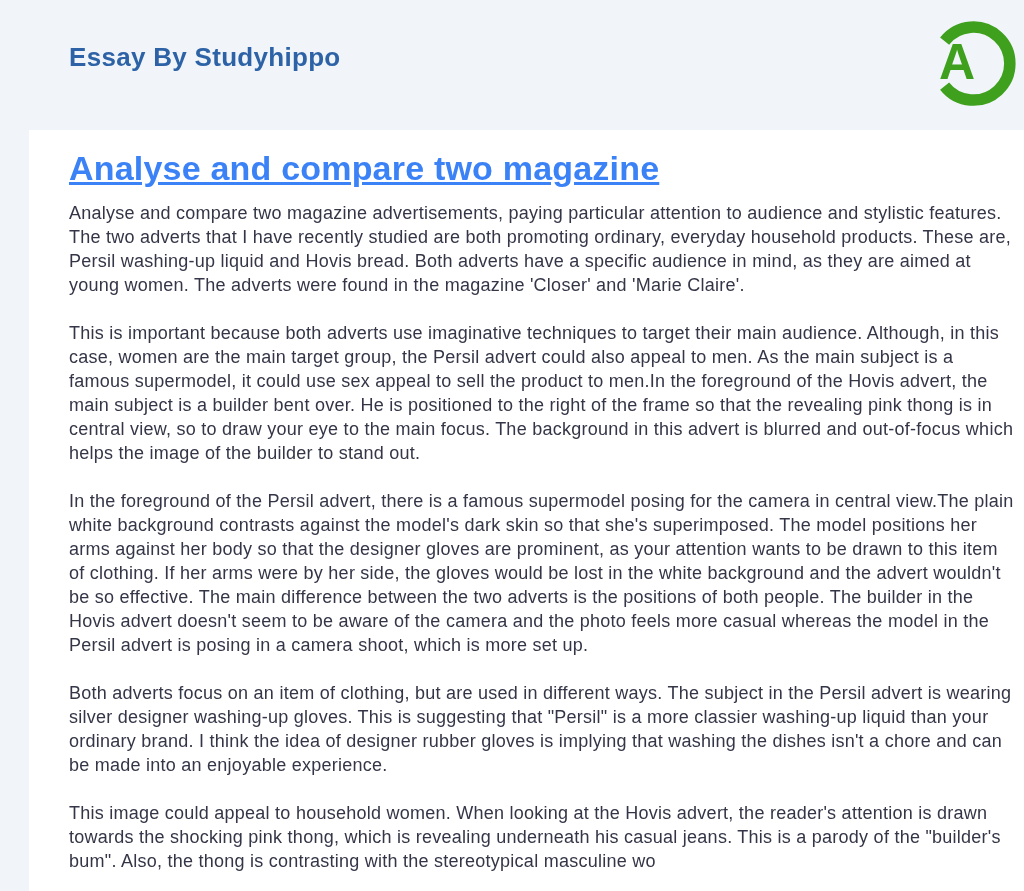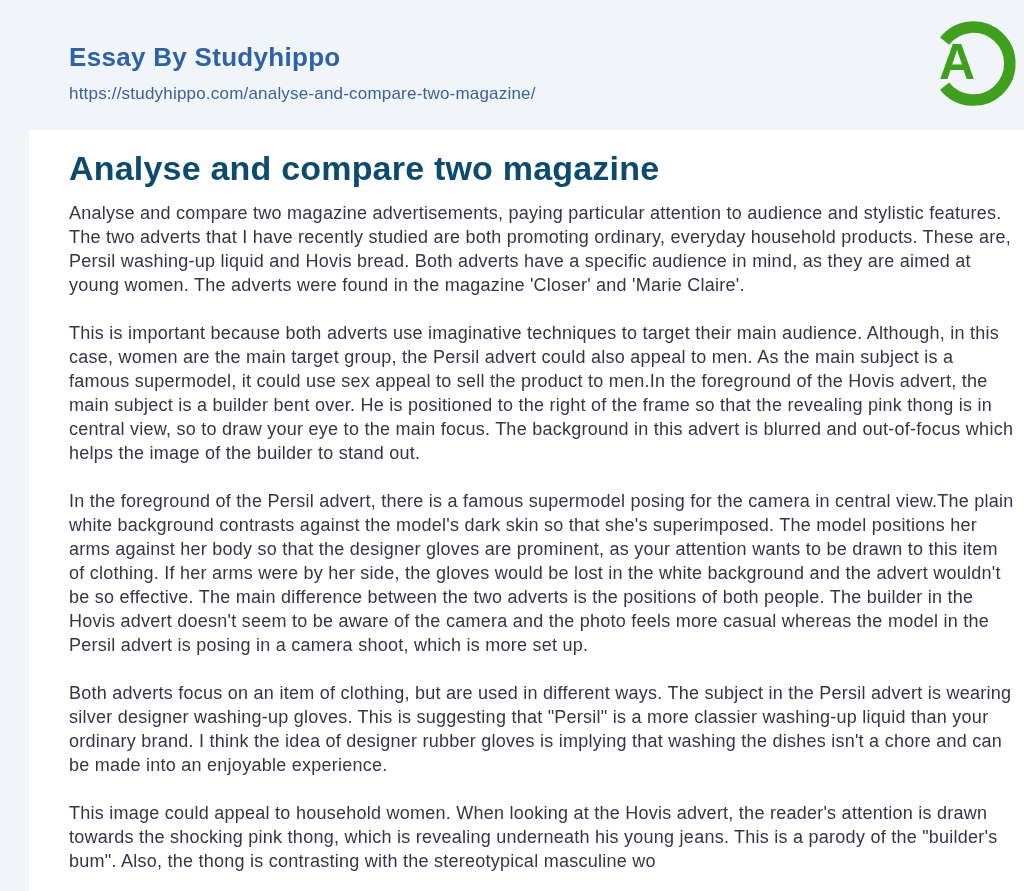--- a/index.html
+++ b/index.html
@@ -50,51 +50,51 @@
     box-sizing: border-box;
     min-height: 761px;
     padding: 16px 39px 30px 40px;
   }
   .title {
     margin: 0 0 11px 0;
     font-size: 34px;
     line-height: 44px;
     font-weight: 800;
     letter-spacing: 0.2px;
-    color: #0c4a6e;
+    color: #3b82f6;
+    text-decoration: underline;
   }
   .para {
     margin: 0 0 24px 0;
     font-size: 18px;
     line-height: 24px;
     letter-spacing: 0.25px;
     color: #343647;
   }
   .para:last-child { margin-bottom: 0; }
 </style>
 </head>
 <body>
 
 <div class="page">
 
   <div class="header">
     <div class="byline">Essay By Studyhippo</div>
-    <a class="url" href="#">https://studyhippo.com/analyse-and-compare-two-magazine/</a>
 
     <svg class="logo" viewBox="0 0 86 94" aria-hidden="true">
 
       <path d="M 14.6 25.1 A 36.5 36.5 0 1 1 14.6 70.1" fill="none" stroke="#3fa01e" stroke-width="11.5" stroke-linecap="butt"></path>
 
       <text x="9" y="63" font-family="Liberation Sans, sans-serif" font-size="50" font-weight="600" fill="#3fa01e">A</text>
     </svg>
   </div>
 
   <div class="content">
     <h1 class="title">Analyse and compare two magazine</h1>
 
     <p class="para">Analyse and compare two magazine advertisements, paying particular attention to audience and stylistic features. The two adverts that I have recently studied are both promoting ordinary, everyday household products. These are, Persil washing-up liquid and Hovis bread. Both adverts have a specific audience in mind, as they are aimed at young women. The adverts were found in the magazine 'Closer' and 'Marie Claire'.</p>
     <p class="para">This is important because both adverts use imaginative techniques to target their main audience. Although, in this case, women are the main target group, the Persil advert could also appeal to men. As the main subject is a famous supermodel, it could use sex appeal to sell the product to men.In the foreground of the Hovis advert, the main subject is a builder bent over. He is positioned to the right of the frame so that the revealing pink thong is in central view, so to draw your eye to the main focus. The background in this advert is blurred and out-of-focus which helps the image of the builder to stand out.</p>
     <p class="para">In the foreground of the Persil advert, there is a famous supermodel posing for the camera in central view.The plain white background contrasts against the model's dark skin so that she's superimposed. The model positions her arms against her body so that the designer gloves are prominent, as your attention wants to be drawn to this item of clothing. If her arms were by her side, the gloves would be lost in the white background and the advert wouldn't be so effective. The main difference between the two adverts is the positions of both people. The builder in the Hovis advert doesn't seem to be aware of the camera and the photo feels more casual whereas the model in the Persil advert is posing in a camera shoot, which is more set up.</p>
     <p class="para">Both adverts focus on an item of clothing, but are used in different ways. The subject in the Persil advert is wearing silver designer washing-up gloves. This is suggesting that "Persil" is a more classier washing-up liquid than your ordinary brand. I think the idea of designer rubber gloves is implying that washing the dishes isn't a chore and can be made into an enjoyable experience.</p>
-    <p class="para">This image could appeal to household women. When looking at the Hovis advert, the reader's attention is drawn towards the shocking pink thong, which is revealing underneath his young jeans. This is a parody of the "builder's bum". Also, the thong is contrasting with the stereotypical masculine wo</p>
+    <p class="para">This image could appeal to household women. When looking at the Hovis advert, the reader's attention is drawn towards the shocking pink thong, which is revealing underneath his casual jeans. This is a parody of the "builder's bum". Also, the thong is contrasting with the stereotypical masculine wo</p>
   </div>
 
 </div>
 
 </body></html>

